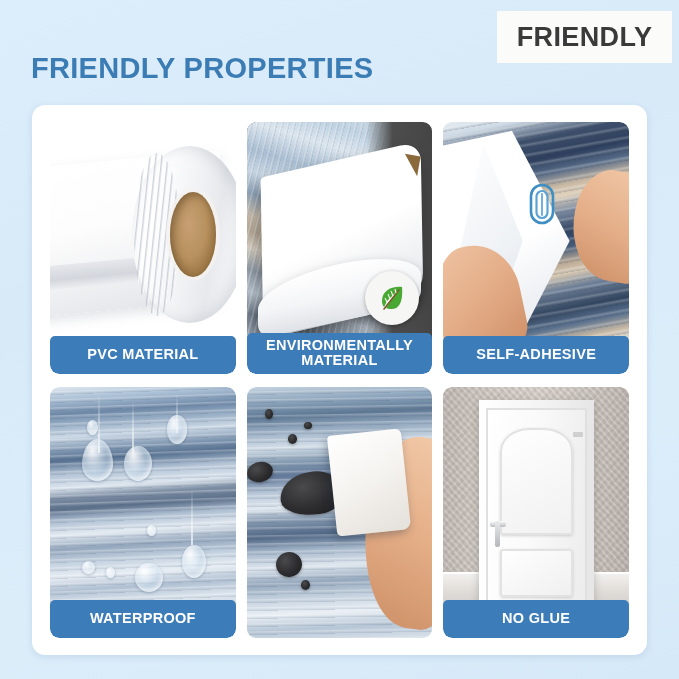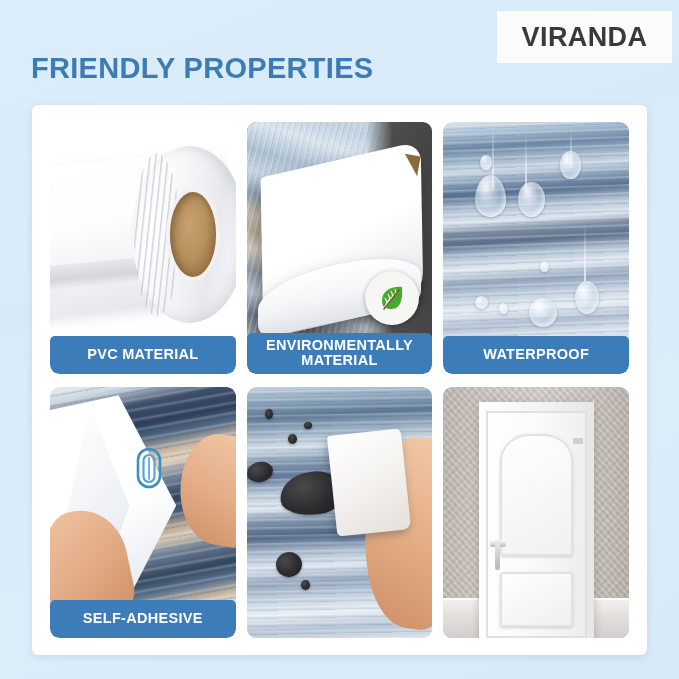--- a/index.html
+++ b/index.html
@@ -49,21 +49,21 @@
   }
 
   
   .panel {
     position: absolute;
     left: 32px;
     top: 105px;
     width: 615px;
     height: 550px;
     background: #ffffff;
-    border-radius: 6px;
+    border-radius: 13px;
     box-shadow: 0 2px 7px rgba(110,150,185,0.22);
     padding: 17px 18px;
   }
 
   .grid {
     width: 100%;
     height: 100%;
     display: grid;
     grid-template-columns: repeat(3, 1fr);
     grid-template-rows: repeat(2, 1fr);
@@ -462,21 +462,21 @@
     right: 4%; top: 12%;
     width: 10%; height: 2.5%;
     background: #cfcfcf;
     border-radius: 1px;
   }
 </style>
 </head>
 <body>
 
 <div class="logo-box">
-  <span class="logo-text">VIRANDA</span>
+  <span class="logo-text">FRIENDLY</span>
 </div>
 
 <div class="page-title">FRIENDLY PROPERTIES</div>
 
 <div class="panel">
   <div class="grid">
 
     <div class="card">
       <div class="card-image">
         <div class="pvc-scene">
@@ -516,43 +516,20 @@
             </svg>
           </div>
         </div>
       </div>
       <div class="card-label">ENVIRONMENTALLY
 MATERIAL</div>
     </div>
 
     <div class="card">
       <div class="card-image">
-        <div class="wp-scene">
-          <div class="wp-wood"></div>
-          <div class="wp-grain"></div>
-          <div class="wp-trail" style="left:26%; top:2%;  height:28%;"></div>
-          <div class="wp-trail" style="left:44%; top:6%;  height:24%;"></div>
-          <div class="wp-trail" style="left:68%; top:3%;  height:18%;"></div>
-          <div class="wp-trail" style="left:76%; top:46%; height:26%;"></div>
-          <div class="wp-drop" style="left:17%; top:24%; width:17%; height:19%; border-radius:50% 50% 50% 50% / 62% 62% 40% 40%;"></div>
-          <div class="wp-drop" style="left:40%; top:27%; width:15%; height:16%;"></div>
-          <div class="wp-drop" style="left:63%; top:13%; width:11%; height:13%;"></div>
-          <div class="wp-drop" style="left:20%; top:15%; width:6%;  height:7%;"></div>
-          <div class="wp-drop" style="left:71%; top:72%; width:13%; height:15%;"></div>
-          <div class="wp-drop" style="left:46%; top:80%; width:15%; height:13%;"></div>
-          <div class="wp-drop" style="left:17%; top:79%; width:7%;  height:6%;"></div>
-          <div class="wp-drop" style="left:30%; top:82%; width:5%;  height:5%;"></div>
-          <div class="wp-drop" style="left:52%; top:63%; width:5%;  height:5%;"></div>
-        </div>
-      </div>
-      <div class="card-label">WATERPROOF</div>
-    </div>
-
-    <div class="card">
-      <div class="card-image">
         <div class="adh-scene">
           <div class="adh-marble"></div>
           <div class="adh-marble-veins"></div>
           <div class="adh-hand-right"></div>
           <div class="adh-sheet">
             <div class="adh-sheet-fold"></div>
           </div>
           <svg class="adh-clip" viewBox="0 0 30 44">
             <rect x="4" y="3" width="22" height="38" rx="11" fill="none" stroke="#3e8fc4" stroke-width="2.6"></rect>
             <rect x="9.5" y="9" width="11" height="27" rx="5.5" fill="none" stroke="#5ba3d4" stroke-width="2.2"></rect>
@@ -565,20 +542,43 @@
           <div class="adh-finger" style="left:1%; bottom:10%; width:34%; height:13%; transform:rotate(-3deg);">
             <div class="adh-nail" style="right:4%; top:16%; width:24%; height:62%;"></div>
           </div>
         </div>
       </div>
       <div class="card-label">SELF-ADHESIVE</div>
     </div>
 
     <div class="card">
       <div class="card-image">
+        <div class="wp-scene">
+          <div class="wp-wood"></div>
+          <div class="wp-grain"></div>
+          <div class="wp-trail" style="left:26%; top:2%;  height:28%;"></div>
+          <div class="wp-trail" style="left:44%; top:6%;  height:24%;"></div>
+          <div class="wp-trail" style="left:68%; top:3%;  height:18%;"></div>
+          <div class="wp-trail" style="left:76%; top:46%; height:26%;"></div>
+          <div class="wp-drop" style="left:17%; top:24%; width:17%; height:19%; border-radius:50% 50% 50% 50% / 62% 62% 40% 40%;"></div>
+          <div class="wp-drop" style="left:40%; top:27%; width:15%; height:16%;"></div>
+          <div class="wp-drop" style="left:63%; top:13%; width:11%; height:13%;"></div>
+          <div class="wp-drop" style="left:20%; top:15%; width:6%;  height:7%;"></div>
+          <div class="wp-drop" style="left:71%; top:72%; width:13%; height:15%;"></div>
+          <div class="wp-drop" style="left:46%; top:80%; width:15%; height:13%;"></div>
+          <div class="wp-drop" style="left:17%; top:79%; width:7%;  height:6%;"></div>
+          <div class="wp-drop" style="left:30%; top:82%; width:5%;  height:5%;"></div>
+          <div class="wp-drop" style="left:52%; top:63%; width:5%;  height:5%;"></div>
+        </div>
+      </div>
+      <div class="card-label">WATERPROOF</div>
+    </div>
+
+    <div class="card">
+      <div class="card-image">
         <div class="ec-scene">
           <div class="ec-wood"></div>
           <div class="ec-grain"></div>
           <div class="ec-stain" style="left:18%; top:34%; width:34%; height:17%; border-radius:52% 44% 40% 60% / 60% 56% 48% 44%; transform:rotate(-8deg);"></div>
           <div class="ec-stain" style="left:0%;  top:30%; width:14%; height:8%;  transform:rotate(-14deg);"></div>
           <div class="ec-stain" style="left:16%; top:66%; width:14%; height:10%; transform:rotate(-10deg);"></div>
           <div class="ec-stain" style="left:47%; top:21%; width:7%;  height:7%;"></div>
           <div class="ec-stain" style="left:22%; top:19%; width:5%;  height:4%;"></div>
           <div class="ec-stain" style="left:10%; top:9%;  width:4%;  height:4%;"></div>
           <div class="ec-stain" style="left:31%; top:14%; width:4%;  height:3%;"></div>
@@ -601,16 +601,17 @@
               <div class="ng-panel-bottom"></div>
               <div class="ng-handle">
                 <div class="ng-handle-bar"></div>
                 <div class="ng-handle-plate"></div>
               </div>
               <div class="ng-hinge"></div>
             </div>
           </div>
         </div>
       </div>
+      <div class="card-label">NO GLUE</div>
     </div>
 
   </div>
 </div>
 
 </body></html>

